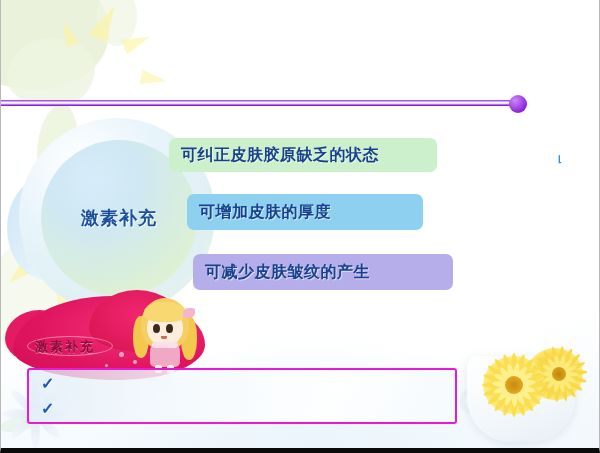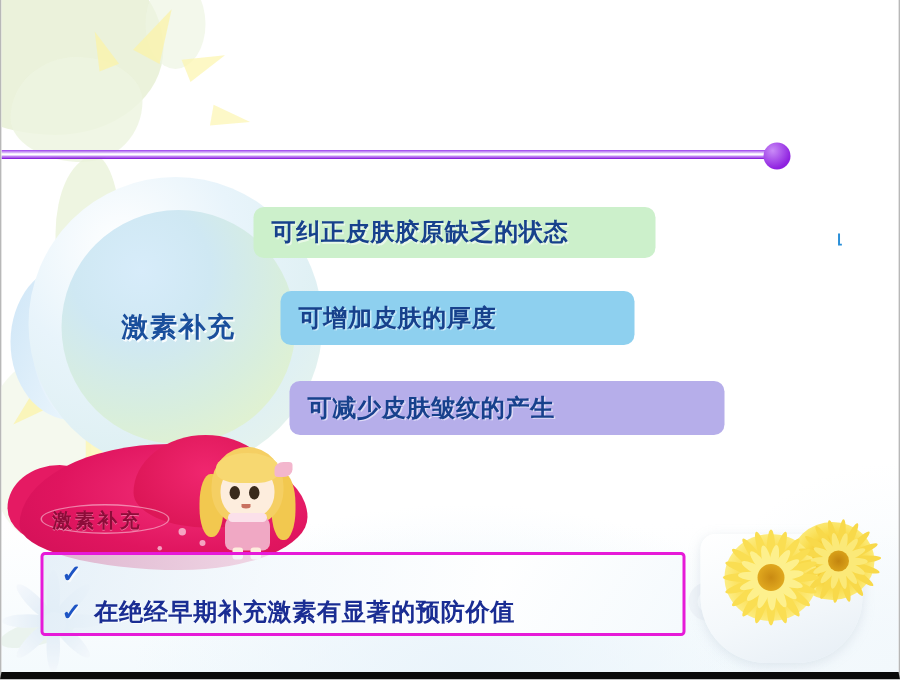--- a/index.html
+++ b/index.html
@@ -100,21 +100,21 @@
     position:absolute;
     border-radius:7px;
     display:flex; align-items:center;
     padding-left:12px;
     font-size:16px; font-weight:bold; color:#17418c;
     letter-spacing:.5px;
     text-shadow:1px 1px 0 rgba(255,255,255,.55);
   }
   .stmt-1{ left:168px; top:138px; width:268px; height:34px; background:#ccf0cb; }
   .stmt-2{ left:186px; top:194px; width:236px; height:36px; background:#8ed0ef; }
-  .stmt-3{ left:192px; top:254px; width:290px; height:36px; background:#b6aeea; }
+  .stmt-3{ left:192px; top:254px; width:260px; height:36px; background:#b6aeea; }
 
   
   .heart{
     position:absolute; left:12px; top:296px; width:192px; height:84px;
     background:radial-gradient(ellipse at 62% 38%, #f4317a 0%, #e0155f 55%, #cf0f55 100%);
     border-radius:52% 48% 44% 56% / 64% 58% 42% 36%;
   }
   .heart-lobe{
     position:absolute; left:88px; top:290px; width:96px; height:62px;
     background:radial-gradient(ellipse at 50% 40%, #f0266f 0%, #d6114f 100%);
@@ -287,21 +287,20 @@
   <div class="mum-leaf"></div>
   <div class="mum mum-b"></div>
   <div class="mum mum-a"></div>
 
   <div class="concl" style="border-color: rgb(230, 26, 216);">
     <div class="concl-row">
       <span class="check">✓</span>
     </div>
     <div class="concl-row">
       <span class="check">✓</span>
-      <span>在绝经早期补充激素有显著的预防价值</span>
     </div>
   </div>
 
   <div class="stray">լ</div>
 
 <div style="position: absolute; left: 0px; top: 0px; width: 600px; height: 453px; pointer-events: none;">
       <div class="mum-spike" style="left: 555.5px; top: 346px; width: 5px; height: 28px; background: rgb(248, 217, 74); transform: rotate(6deg); transform-origin: 50% 100%;"></div>
       <div class="mum-spike" style="left: 555.5px; top: 346px; width: 5px; height: 28px; background: rgb(248, 217, 74); transform: rotate(26deg); transform-origin: 50% 100%;"></div>
       <div class="mum-spike" style="left: 555.5px; top: 346px; width: 5px; height: 28px; background: rgb(248, 217, 74); transform: rotate(46deg); transform-origin: 50% 100%;"></div>
       <div class="mum-spike" style="left: 555.5px; top: 346px; width: 5px; height: 28px; background: rgb(248, 217, 74); transform: rotate(66deg); transform-origin: 50% 100%;"></div>

